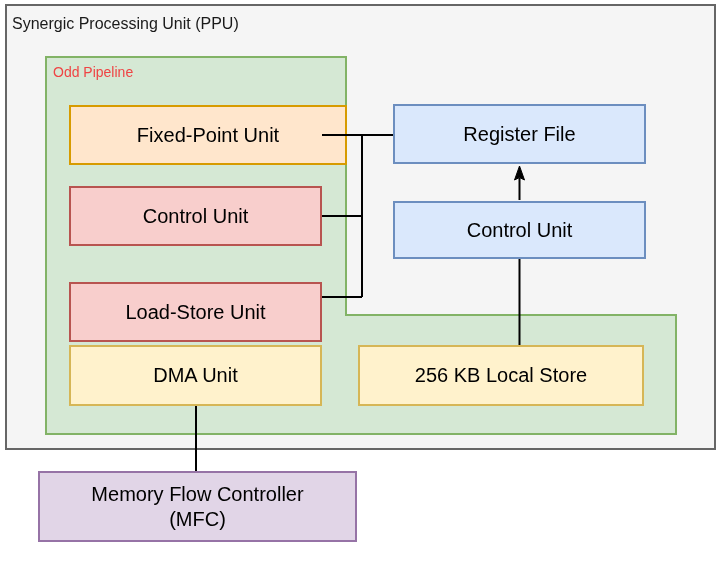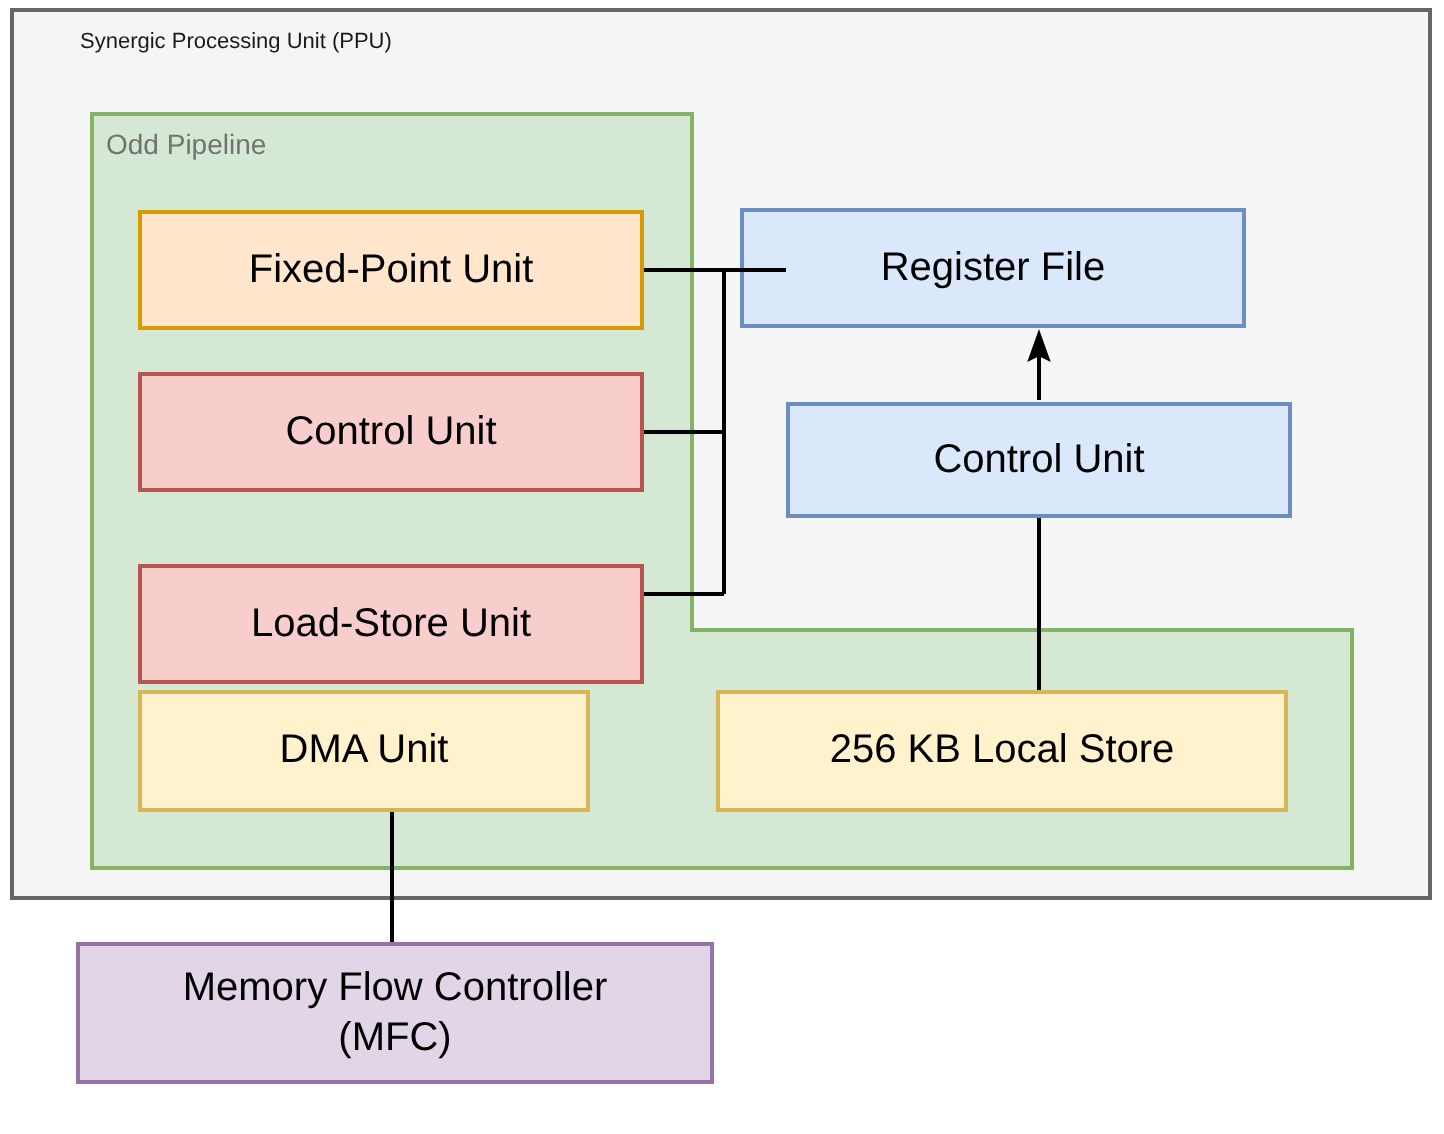--- a/index.html
+++ b/index.html
@@ -15,61 +15,60 @@
     position: absolute;
     left: 5px; top: 4px;
     width: 711px; height: 446px;
     background: #f5f5f5;
     border: 2px solid #666666;
     box-sizing: border-box;
   }
   .ppu-title {
     position: absolute;
     left: 12px; top: 15px;
-    font-size: 11px;
+    font-size: 16px;
     color: #1a1a1a;
     white-space: nowrap;
-    margin-left: 28px;
   }
   .layer {
     position: absolute;
     left: 0; top: 0;
     width: 722px; height: 567px;
     pointer-events: none;
   }
   .odd-pipeline-label {
     position: absolute;
     left: 53px; top: 64px;
     font-size: 14px;
-    color: #737373;
+    color: #ef4444;
     white-space: nowrap;
   }
   .block {
     position: absolute;
     box-sizing: border-box;
     display: flex;
     flex-direction: column;
     align-items: center;
     justify-content: center;
     text-align: center;
     font-size: 20px;
     color: #000000;
     line-height: 1.25;
   }
   .orange { background: #ffe6cc; border: 2px solid #d79b00; }
   .red    { background: #f8cecc; border: 2px solid #b85450; }
   .yellow { background: #fff2cc; border: 2px solid #d6b656; }
   .blue   { background: #dae8fc; border: 2px solid #6c8ebf; }
   .purple { background: #e1d5e7; border: 2px solid #9673a6; }
 
-  .blk-fixed-point   { left: 69px;  top: 105px; width: 253px; height: 60px; }
+  .blk-fixed-point   { left: 69px;  top: 105px; width: 278px; height: 60px; }
   .blk-control-odd   { left: 69px;  top: 186px; width: 253px; height: 60px; }
   .blk-load-store    { left: 69px;  top: 282px; width: 253px; height: 60px; }
-  .blk-dma           { left: 69px;  top: 345px; width: 226px; height: 61px; }
-  .blk-register-file { left: 370px; top: 104px; width: 253px; height: 60px; }
+  .blk-dma           { left: 69px;  top: 345px; width: 253px; height: 61px; }
+  .blk-register-file { left: 393px; top: 104px; width: 253px; height: 60px; }
   .blk-control-main  { left: 393px; top: 201px; width: 253px; height: 58px; }
   .blk-local-store   { left: 358px; top: 345px; width: 286px; height: 61px; }
   .blk-mfc           { left: 38px;  top: 471px; width: 319px; height: 71px; }
 </style>
 </head>
 <body>
 
 <div class="canvas">
 
   <div class="ppu-box"></div>

